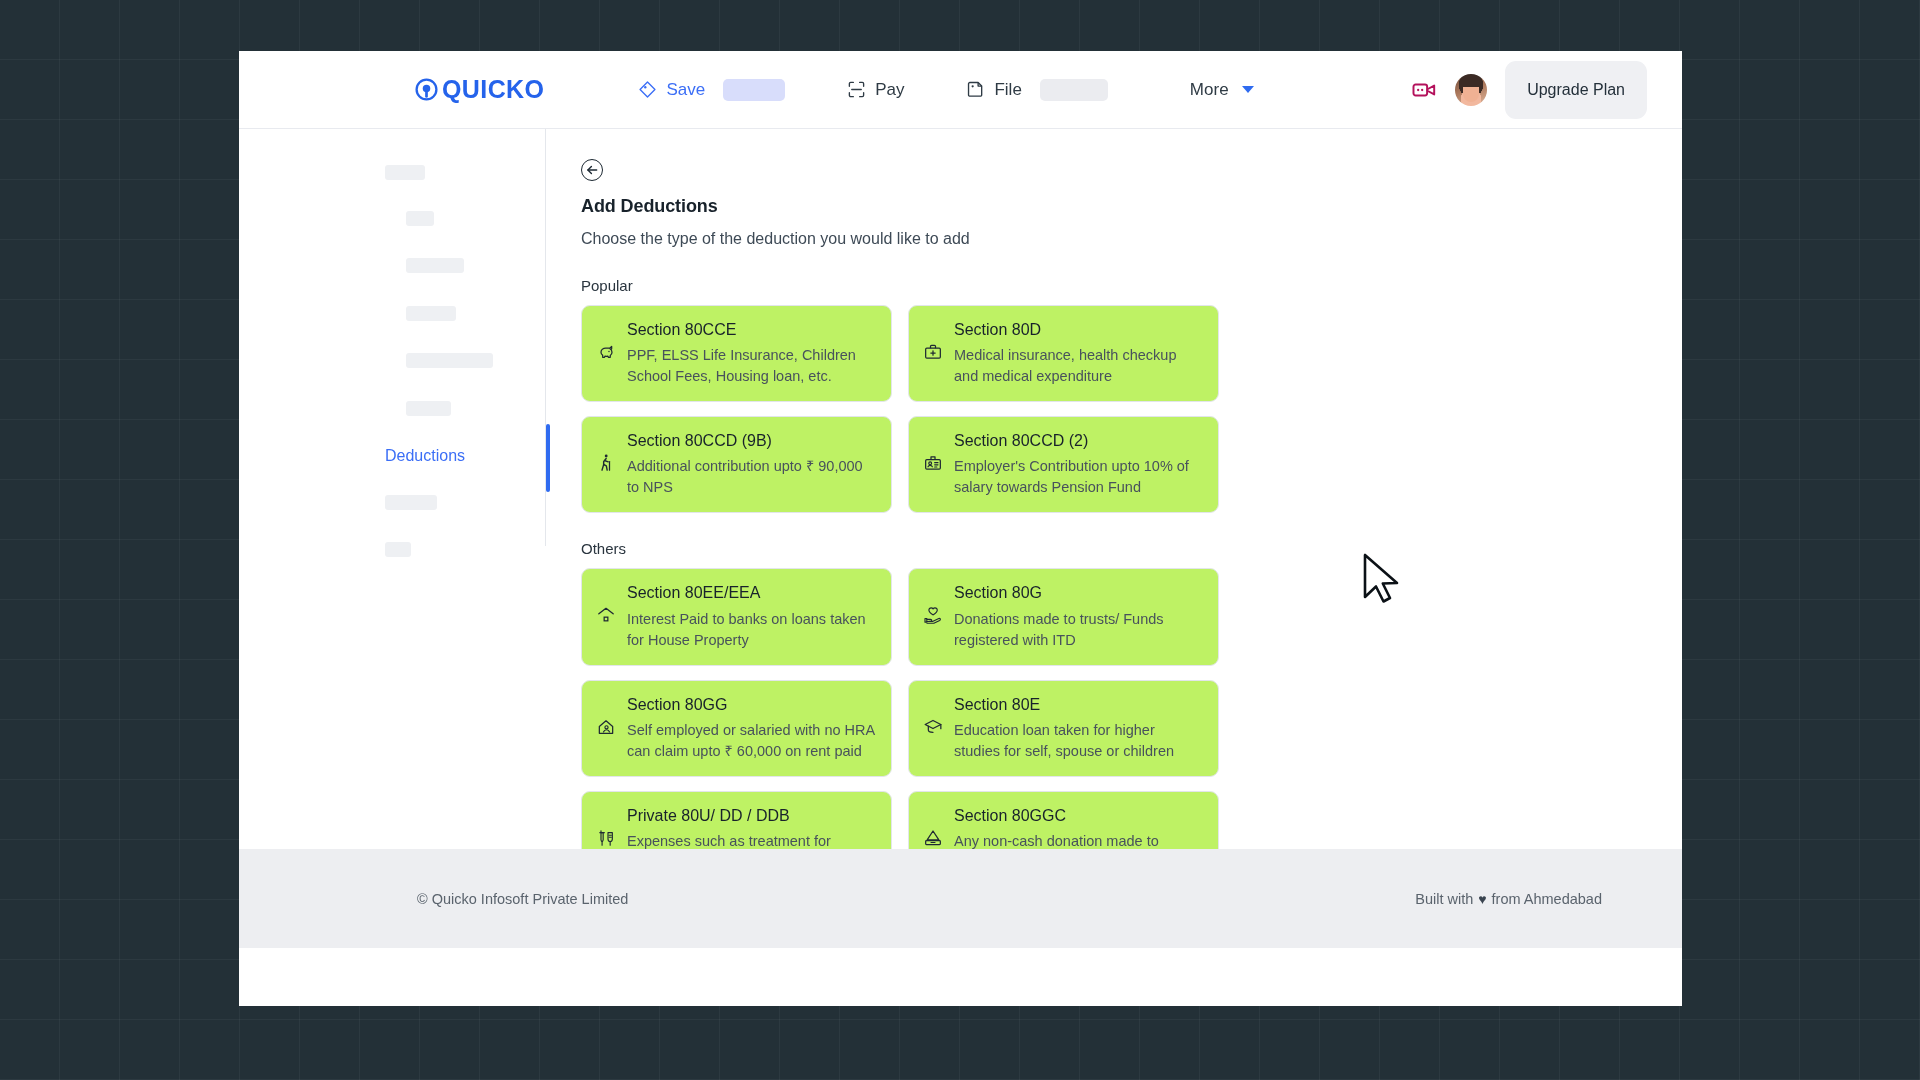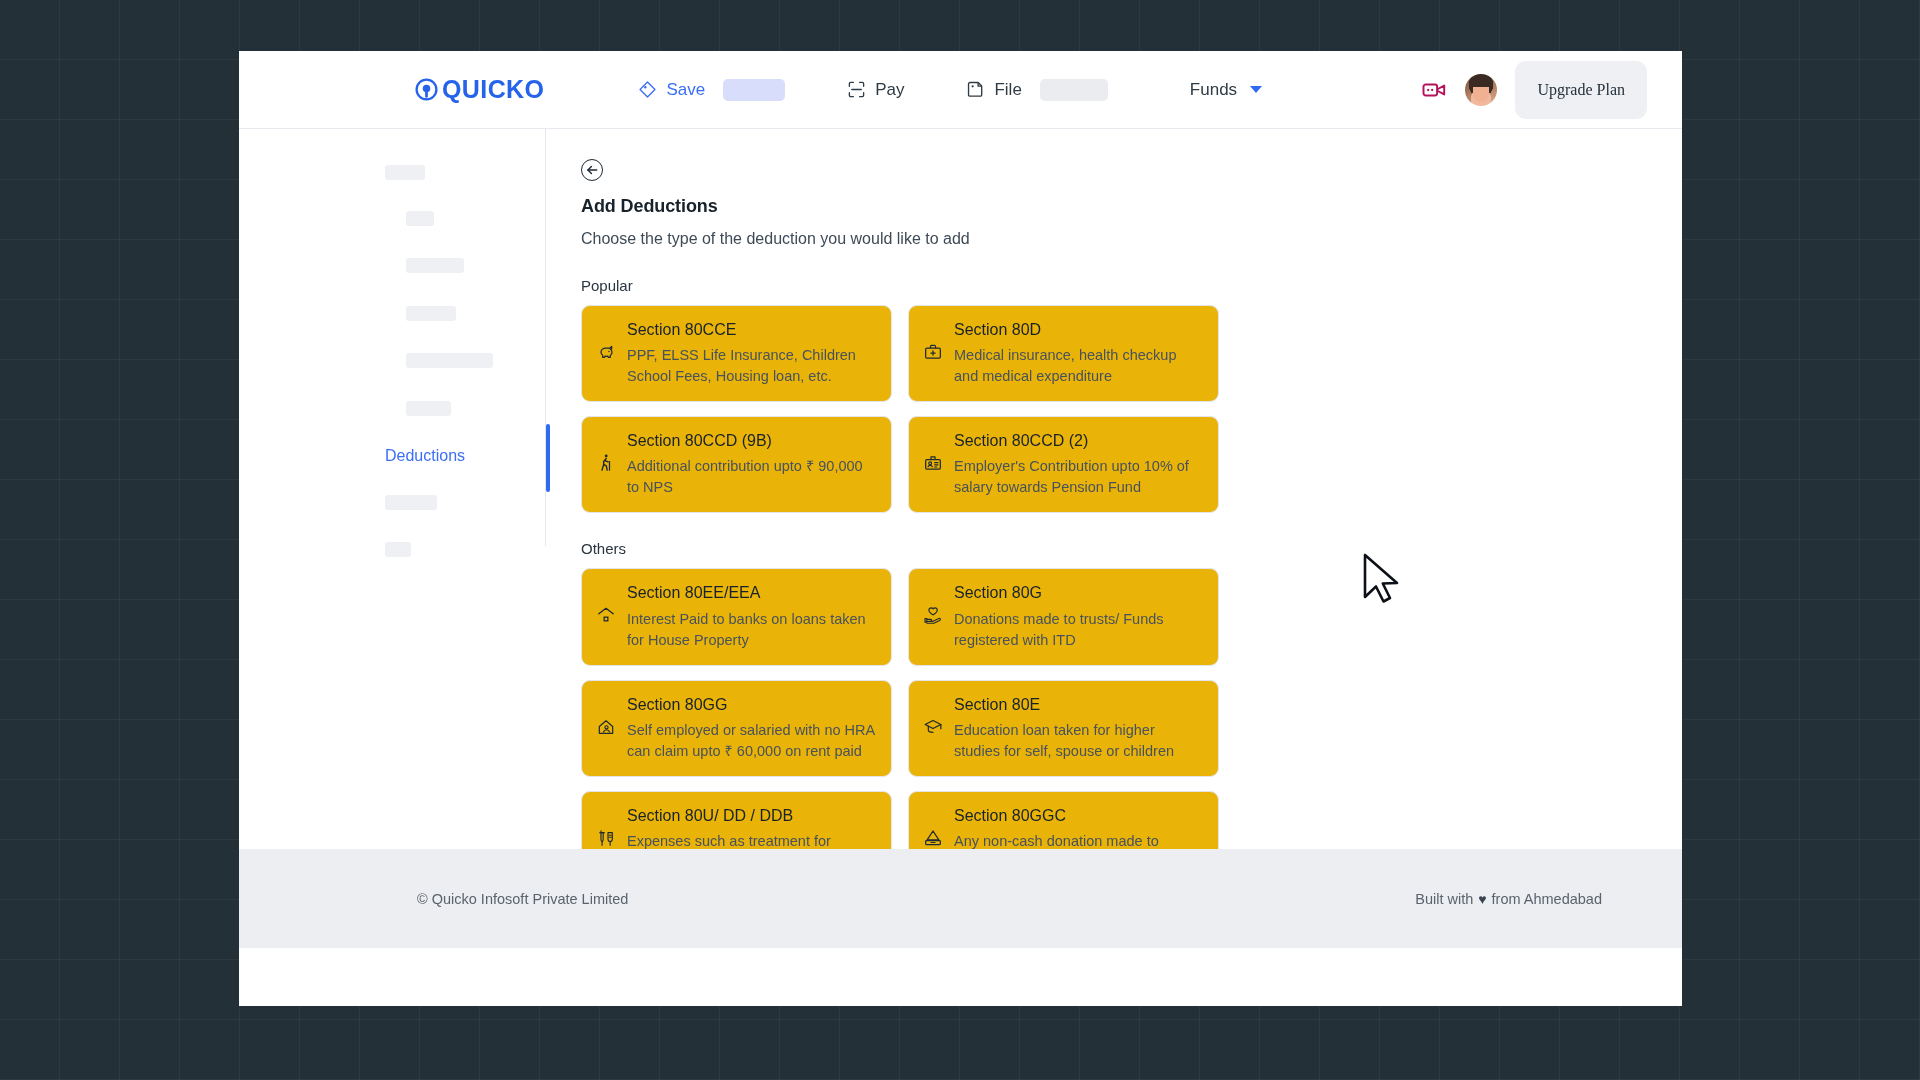--- a/index.html
+++ b/index.html
@@ -128,21 +128,21 @@
     border-radius: 0 0 9px 9px;
     background: #f0b193;
   }
   .upgrade-btn {
     background: #eff0f3;
     border: none;
     border-radius: 11px;
     padding: 20px 22px;
     font-size: 16px;
     color: #24303a;
-    font-family: Liberation Serif, serif;
+    font-family: Liberation Sans, sans-serif;
     cursor: pointer;
     white-space: nowrap;
   }
 
   
   #app-body {
     display: flex;
     height: 720px;
     background: #ffffff;
   }
@@ -221,21 +221,21 @@
   .group-label.second { margin-top: 27px; }
 
   .card-grid {
     display: grid;
     grid-template-columns: 311px 311px;
     gap: 14px 16px;
   }
   .ded-card {
     border: 1px solid #e2e6ea;
     border-radius: 9px;
-    background: #eab308;
+    background: #bef264;
     padding: 14px 15px 14px 14px;
     display: flex;
     gap: 11px;
     align-items: flex-start;
     cursor: pointer;
     min-height: 84px;
   }
   .ded-icon {
     width: 20px;
     flex-shrink: 0;
@@ -332,21 +332,21 @@
             <path d="M4.8 3.2h10.5l4.5 4.5v11.1a1.6 1.6 0 0 1-1.6 1.6H4.8a1.6 1.6 0 0 1-1.6-1.6V4.8a1.6 1.6 0 0 1 1.6-1.6z" stroke="#2f3b45" stroke-width="1.7" stroke-linejoin="round"></path>
             <path d="M15.3 3.2v4.5h4.5" stroke="#2f3b45" stroke-width="1.7" stroke-linejoin="round"></path>
             <circle cx="8.4" cy="8" r="1.4" fill="#2f3b45"></circle>
           </svg>
           <span class="nav-label">File</span>
           <span class="nav-skel grey"></span>
         </div>
       </div>
 
       <div class="nav-more">
-        <span class="nav-label">Funds</span>
+        <span class="nav-label">More</span>
         <span class="caret-down"></span>
       </div>
 
       <div class="nav-right">
         <svg width="26" height="26" viewBox="0 0 24 24" fill="none">
           <rect x="2.3" y="7" width="12.6" height="10" rx="2" stroke="#b4125c" stroke-width="1.8"></rect>
           <path d="M15.2 11.3 L21.4 7.9 v8.2 l-6.2-3.4 z" stroke="#b4125c" stroke-width="1.8" stroke-linejoin="round"></path>
           <circle cx="6.6" cy="12" r="1.05" fill="#b4125c"></circle>
           <circle cx="10.3" cy="12" r="1.05" fill="#b4125c"></circle>
         </svg>
@@ -527,21 +527,21 @@
               <svg width="20" height="20" viewBox="0 0 24 24" fill="none">
                 <path d="M6 3.4v2.2M6 5.6h2.6v8.6c0 1.2-.6 1.8-1.3 1.8s-1.3-.6-1.3-1.8V5.6z" stroke="#1f2a33" stroke-width="1.4" stroke-linecap="round" stroke-linejoin="round"></path>
                 <path d="M7.3 16v4.6" stroke="#1f2a33" stroke-width="1.4" stroke-linecap="round"></path>
                 <path d="M4.6 5.6h5.4" stroke="#1f2a33" stroke-width="1.4" stroke-linecap="round"></path>
                 <path d="M14.4 5.6h5.2v7.6c0 1.8-1.2 3-2.6 3s-2.6-1.2-2.6-3V5.6z" stroke="#1f2a33" stroke-width="1.4" stroke-linejoin="round"></path>
                 <path d="M17 16.2v4.4" stroke="#1f2a33" stroke-width="1.4" stroke-linecap="round"></path>
                 <path d="M15.6 8.6h2.8M15.6 11h2.8" stroke="#1f2a33" stroke-width="1.3" stroke-linecap="round"></path>
               </svg>
             </div>
             <div class="ded-text">
-              <div class="ded-title">Section 80U/ DD / DDB</div>
+              <div class="ded-title">Private 80U/ DD / DDB</div>
               <div class="ded-desc">Expenses such as treatment for specified diseases &amp; medical disability</div>
             </div>
           </div>
 
           <div class="ded-card">
             <div class="ded-icon">
               <svg width="20" height="20" viewBox="0 0 24 24" fill="none">
                 <path d="M12 3.6 L19 14.2 H5 Z" stroke="#1f2a33" stroke-width="1.5" stroke-linejoin="round"></path>
                 <rect x="3.2" y="15.2" width="17.6" height="4.6" rx="1" stroke="#1f2a33" stroke-width="1.5"></rect>
                 <path d="M9.6 17.4h4.8" stroke="#1f2a33" stroke-width="1.4" stroke-linecap="round"></path>

